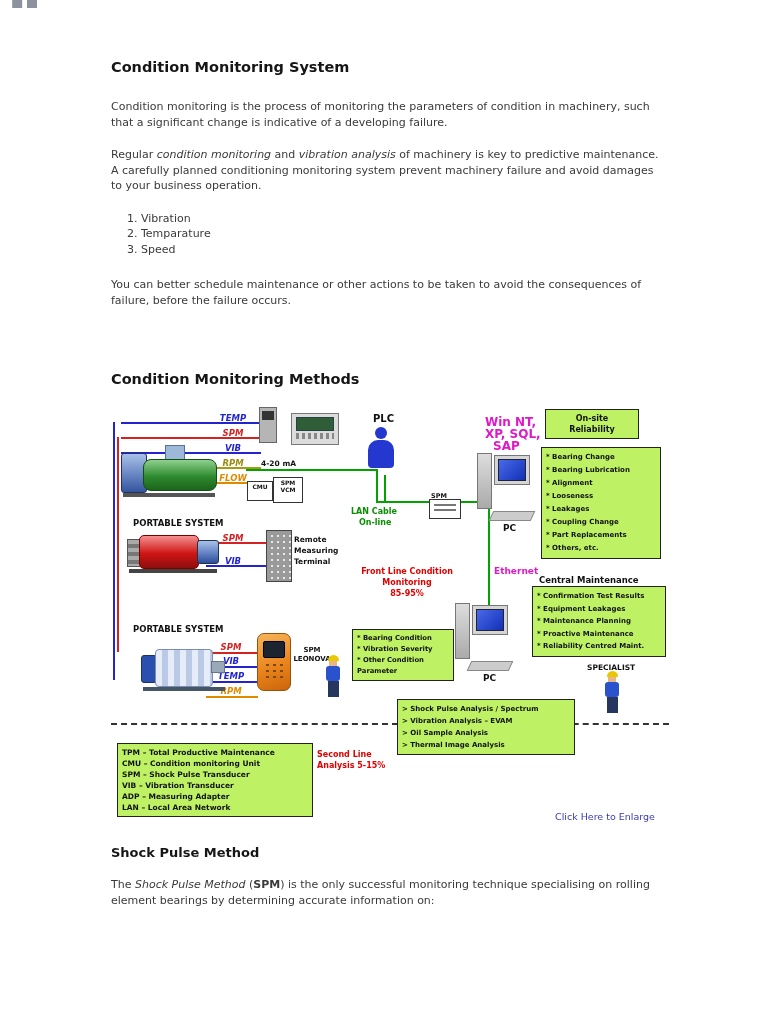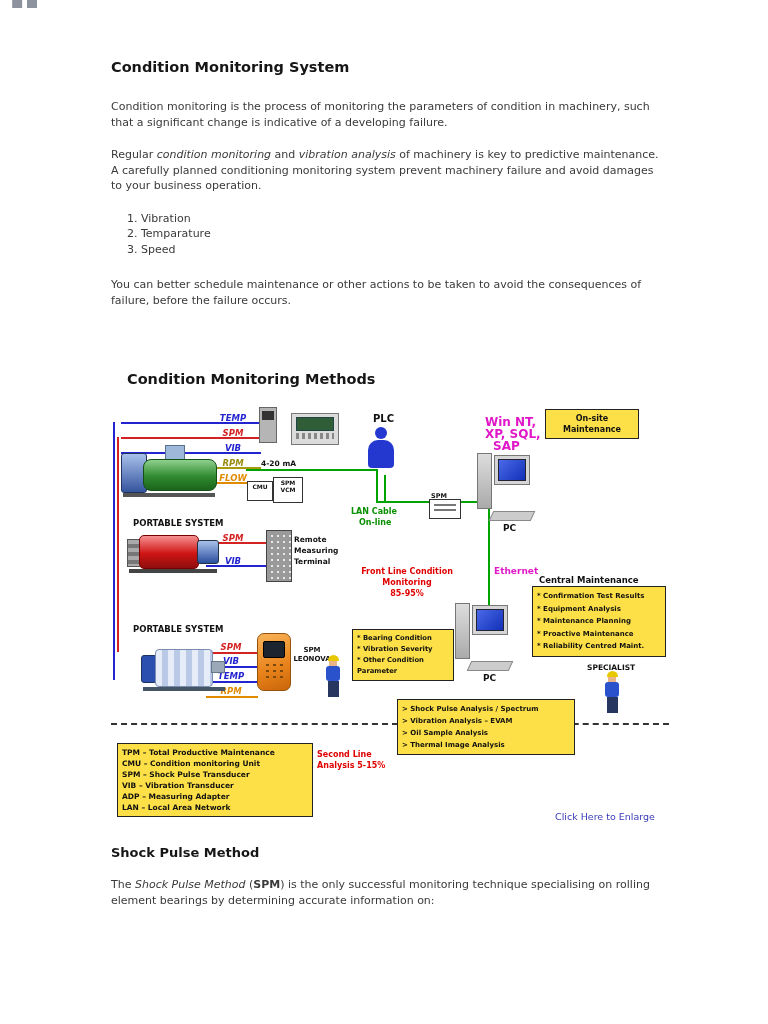--- a/index.html
+++ b/index.html
@@ -1,40 +1,40 @@
 <!DOCTYPE html>
 <html><head>
 <meta charset="utf-8">
 <style>
   html,body{margin:0;padding:0}
   body{width:768px;height:1024px;background:#ffffff;position:relative;overflow:hidden;
        font-family:"DejaVu Sans", sans-serif;color:#3a3a3a;}
   .quote{position:absolute;left:6px;top:-18px;font-size:60px;font-weight:bold;color:#8d939e;line-height:1;}
   .content{position:absolute;left:111px;top:0;width:553px;font-size:11px;line-height:15.5px;}
   h1{font-size:14.5px;color:#161616;margin:58px 0 22px;line-height:19px;}
-  h2{font-size:14.5px;color:#161616;margin:62px 16px 16px;line-height:19px;}
+  h2{font-size:14.5px;color:#161616;margin:62px 0 16px;line-height:19px;}
   h3{font-size:13px;color:#161616;margin:20px 0 16px;line-height:16px;}
   p{margin:0 0 17px;}
   ol{margin:0 0 20px;padding-left:30px;}
   ul{margin:6px 0 0;padding-left:30px;}
   li{line-height:15.5px;}
   i{font-style:italic}
   b{font-weight:bold}
 
   
   .diagram{position:relative;width:558px;height:420px;font-family:"DejaVu Sans",sans-serif;}
   .hl{position:absolute;height:2px}
   .vl{position:absolute;width:2px}
   .c-bl{background:#2323d0}.c-rd{background:#d42222}.c-ol{background:#a89a10}.c-or{background:#e08a00}.c-gr{background:#00a300}
   .dash{position:absolute;height:0;border-top:2px dashed #333}
   .sig{position:absolute;font-style:italic;font-weight:bold;font-size:8.5px;text-align:center}
   .t-bl{color:#2323d0}.t-rd{color:#d42222}.t-ol{color:#9a8c10}.t-or{color:#e08a00}
   .dlabel{position:absolute;font-weight:bold;color:#111}
   .center{text-align:center}
-  .dbox{position:absolute;background:#fde047;border:1px solid #222;font-weight:bold;padding:3px 4px;color:#111}
+  .dbox{position:absolute;background:#bef264;border:1px solid #222;font-weight:bold;padding:3px 4px;color:#111}
   .tinybox{position:absolute;background:#fff;border:1px solid #333;font-weight:bold;font-size:6px;line-height:7px;text-align:center;padding:1px;white-space:pre-line;color:#111}
   .winline{position:absolute;color:#e018c8;font-weight:bold;font-size:12px}
   .grlabel{position:absolute;color:#089000;font-weight:bold;font-size:8px}
   .redlabel{position:absolute;color:#e00000;font-weight:bold}
   .enlarge{position:absolute;color:#3a3ab8;font-size:9.5px;text-decoration:none;cursor:pointer}
 
   .m1{position:absolute;width:96px;height:56px}
   .m1-top{position:absolute;left:44px;top:0;width:18px;height:16px;background:#9db8d8;border:1px solid #5a7090}
   .m1-motor{position:absolute;left:0;top:8px;width:24px;height:38px;background:linear-gradient(180deg,#a8c0ea,#34549e);border:1px solid #22345e;border-radius:3px}
   .m1-body{position:absolute;left:22px;top:14px;width:72px;height:30px;background:linear-gradient(180deg,#8fd08f,#2f8b2f 55%,#1c641c);border:1px solid #145014;border-radius:8px}
@@ -156,21 +156,31 @@
       <div class="sil-head"></div>
       <div class="sil-body"></div>
     </div>
 
     <div class="winline" style="left:374px;top:10px">Win NT,</div>
     <div class="winline" style="left:374px;top:22px">XP, SQL,</div>
     <div class="winline" style="left:382px;top:34px">SAP</div>
 
     <div class="dbox center" style="left:434px;top:4px;width:84px;font-size:8px;line-height:11px">
       <div>On-site</div>
-      <div>Maintenance</div>
+      <div>Reliability</div>
+    </div>
+    <div class="dbox" style="left:430px;top:42px;width:110px;font-size:7px;line-height:13px">
+      <div>* Bearing Change</div>
+      <div>* Bearing Lubrication</div>
+      <div>* Alignment</div>
+      <div>* Looseness</div>
+      <div>* Leakages</div>
+      <div>* Coupling Change</div>
+      <div>* Part Replacements</div>
+      <div>* Others, etc.</div>
     </div>
 
     <div class="pc" style="left:366px;top:46px">
       <div class="pc-tower"></div>
       <div class="pc-mon">
           <div class="pc-scr"></div>
         </div>
       <div class="pc-kb"></div>
     </div>
     <div class="dlabel" style="left:392px;top:116px;font-size:9px">PC</div>
@@ -199,21 +209,21 @@
 
     <div class="redlabel center" style="left:236px;top:161px;width:120px;font-size:8px;line-height:11px">
       <div>Front Line Condition</div>
       <div>Monitoring</div>
       <div>85-95%</div>
     </div>
     <div class="winline" style="left:383px;top:159px;font-size:9px">Ethernet</div>
     <div class="dlabel" style="left:428px;top:168px;font-size:8.5px">Central Maintenance</div>
     <div class="dbox" style="left:421px;top:181px;width:124px;font-size:7px;line-height:12.5px">
       <div>* Confirmation Test Results</div>
-      <div>* Equipment Analysis</div>
+      <div>* Equipment Leakages</div>
       <div>* Maintenance Planning</div>
       <div>* Proactive Maintenance</div>
       <div>* Reliability Centred Maint.</div>
     </div>
 
     <div class="dlabel" style="left:22px;top:217px;font-size:8.5px">PORTABLE SYSTEM</div>
     <div class="sig t-rd" style="left:100px;top:235px;width:40px">SPM</div>
     <div class="sig t-bl" style="left:100px;top:249px;width:40px">VIB</div>
     <div class="sig t-bl" style="left:100px;top:264px;width:40px">TEMP</div>
     <div class="sig t-or" style="left:100px;top:279px;width:40px">RPM</div>

